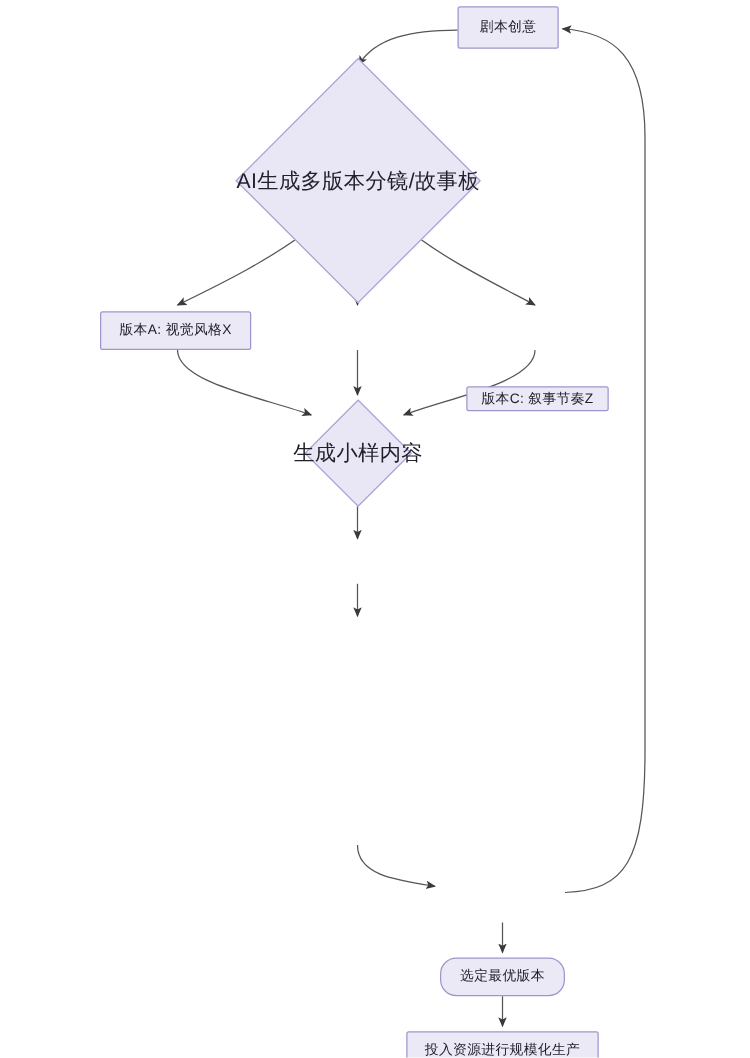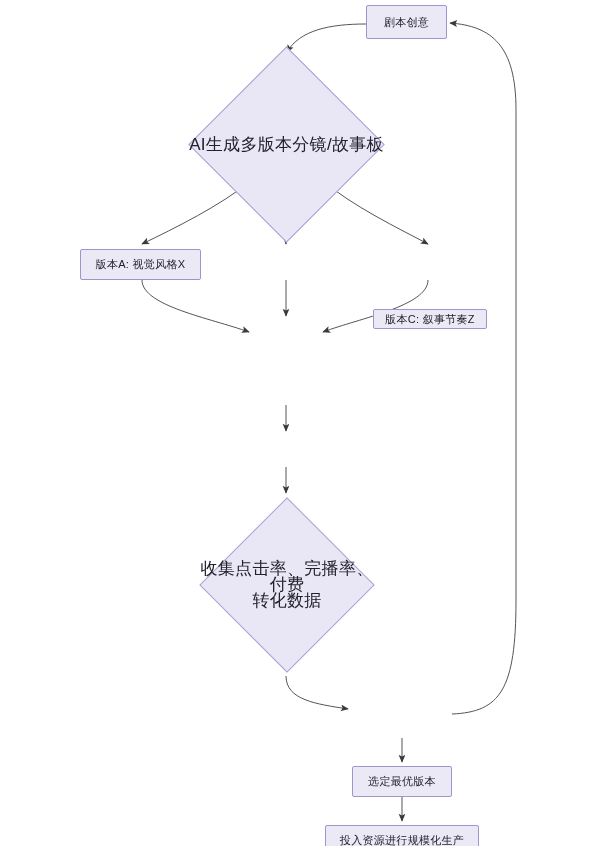--- a/index.html
+++ b/index.html
@@ -54,30 +54,29 @@
 
   <div class="node rect" style="left:80px;top:249px;width:121px;height:31px;">
     <span>版本A: 视觉风格X</span>
   </div>
 
 
   <div class="node rect" style="left:373px;top:261px;width:114px;height:20px;margin-top:48px;">
     <span>版本C: 叙事节奏Z</span>
   </div>
 
-
-
-  <div class="diamond-wrap" style="left:225px;top:523px;width:124px;height:124px;">
+  <div class="diamond-wrap" style="left:256px;top:332px;width:61px;height:61px;">
     <div class="diamond-shape"></div>
-    <div class="diamond-label">收集点击率、完播率、付费
-转化数据</div>
+    <div class="diamond-label">生成小样内容</div>
   </div>
 
 
-  <div class="node rect" style="left:352px;top:766px;width:100px;height:31px;">
+
+
+  <div class="node rect" style="left:352px;top:766px;width:100px;height:31px;border-radius:13px;">
     <span>选定最优版本</span>
   </div>
 
   <div class="node rect" style="left:325px;top:825px;width:154px;height:31px;">
     <span>投入资源进行规模化生产</span>
   </div>
 
 </div>
 
 </body></html>

